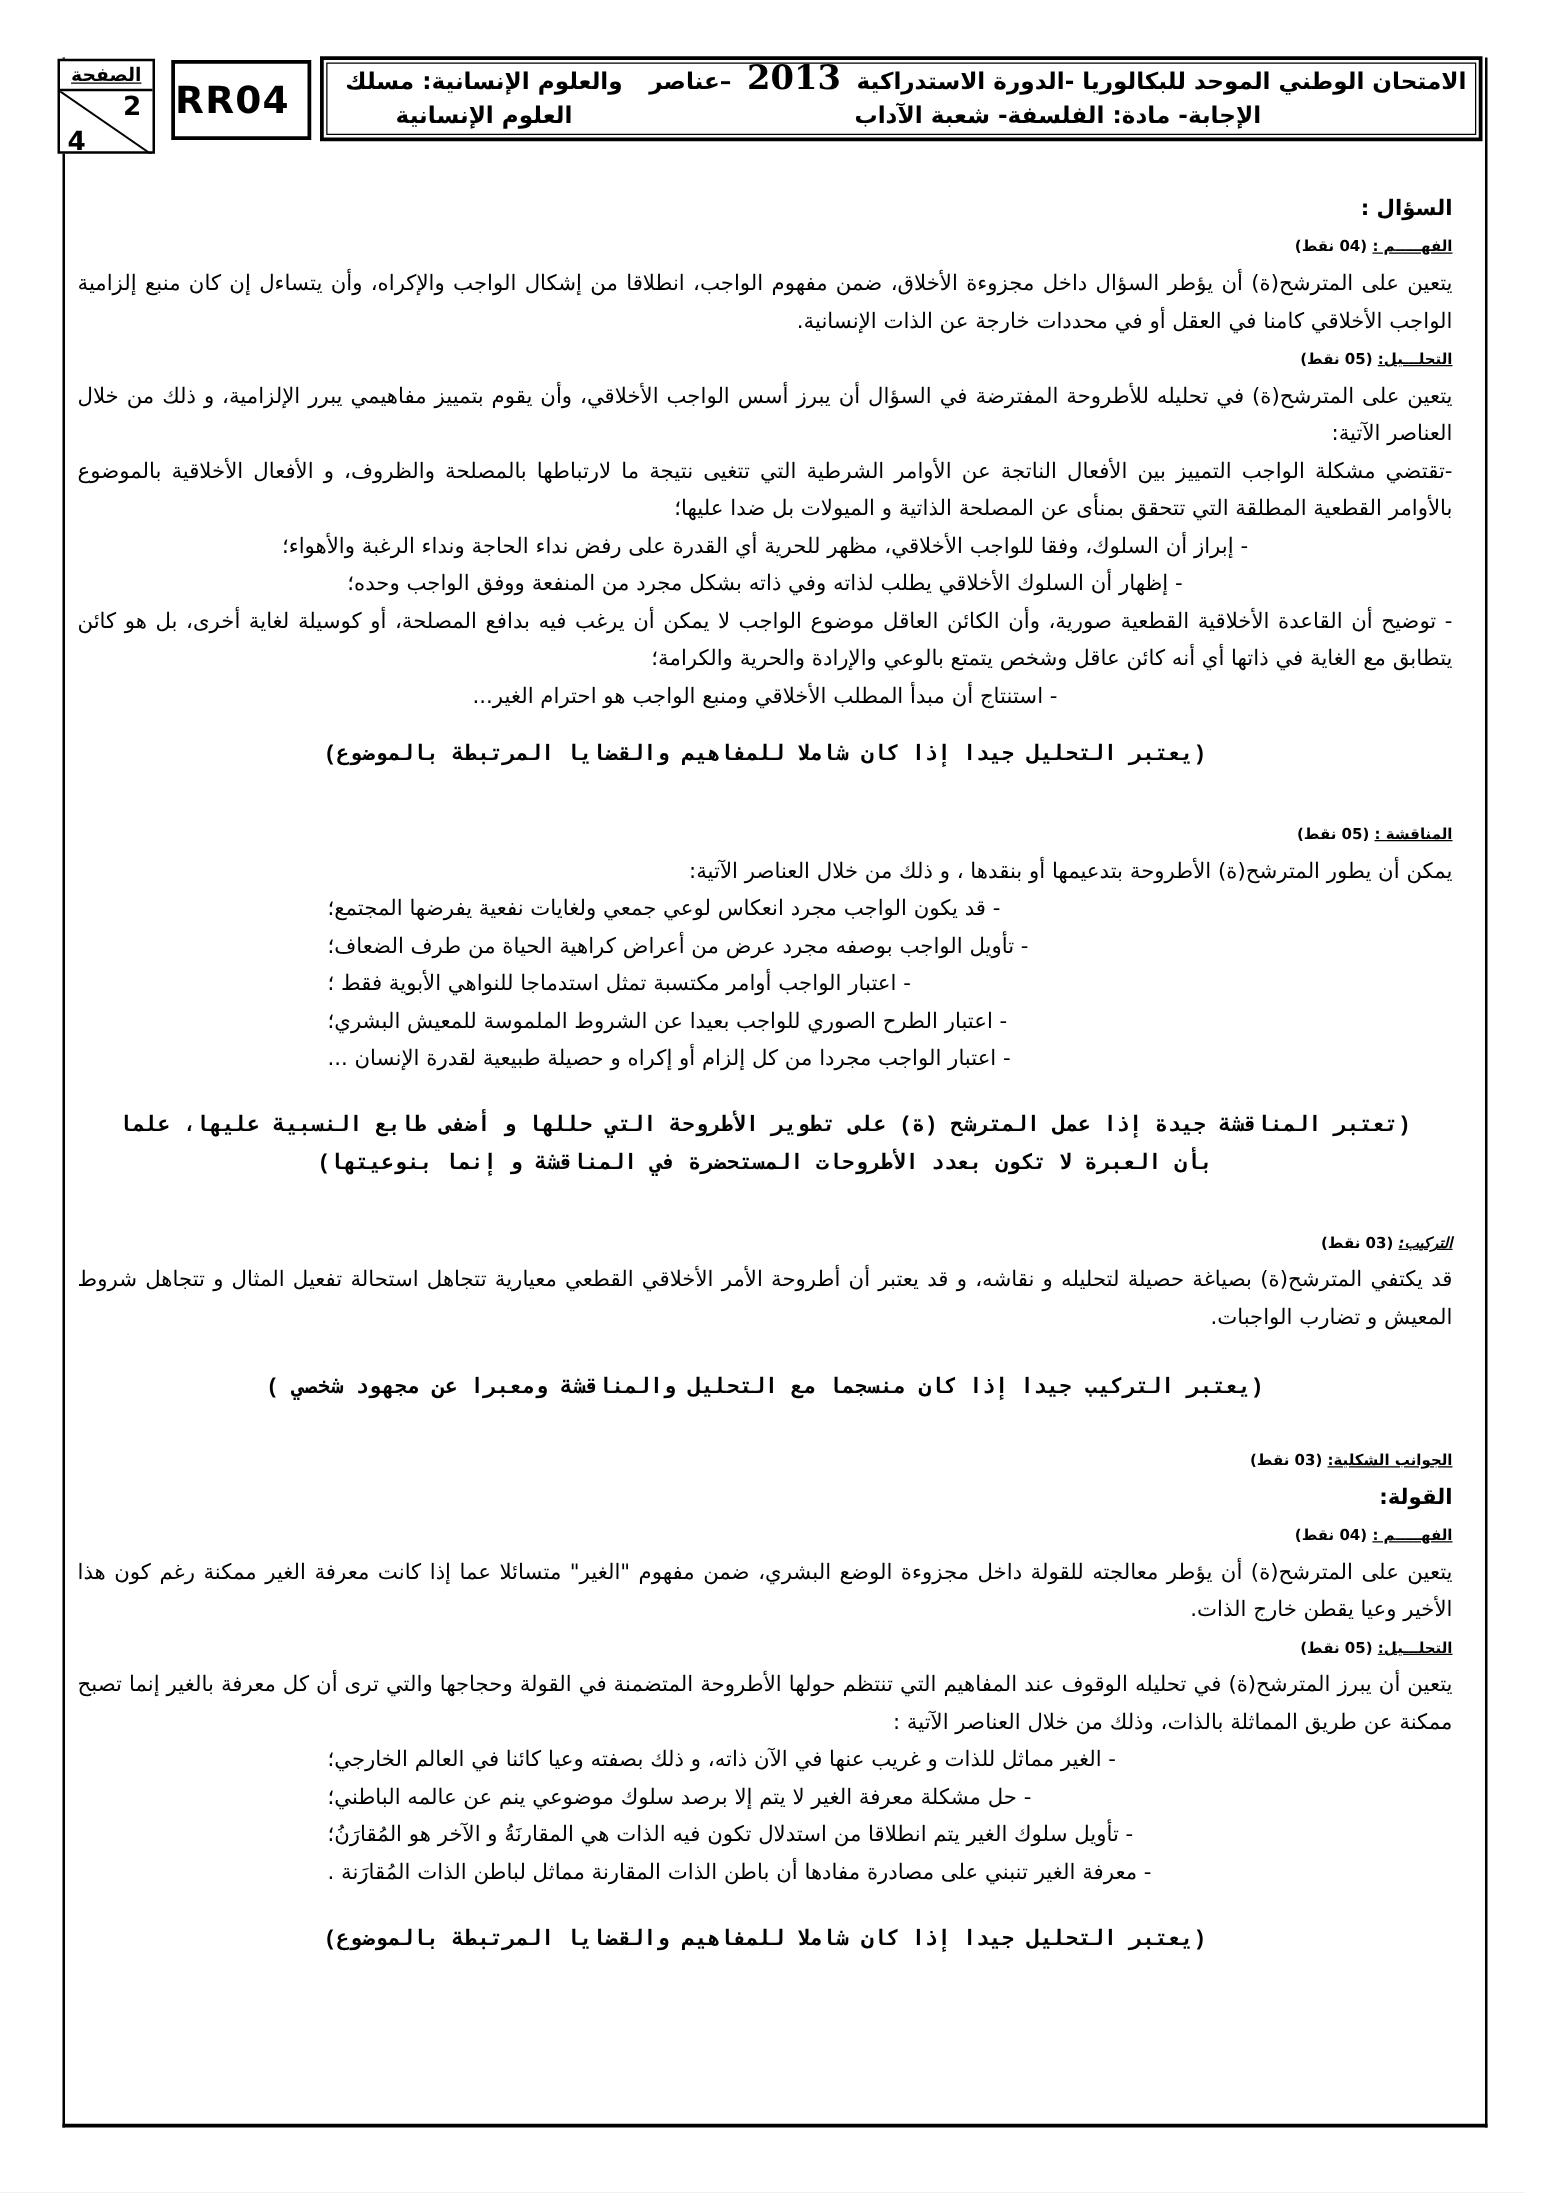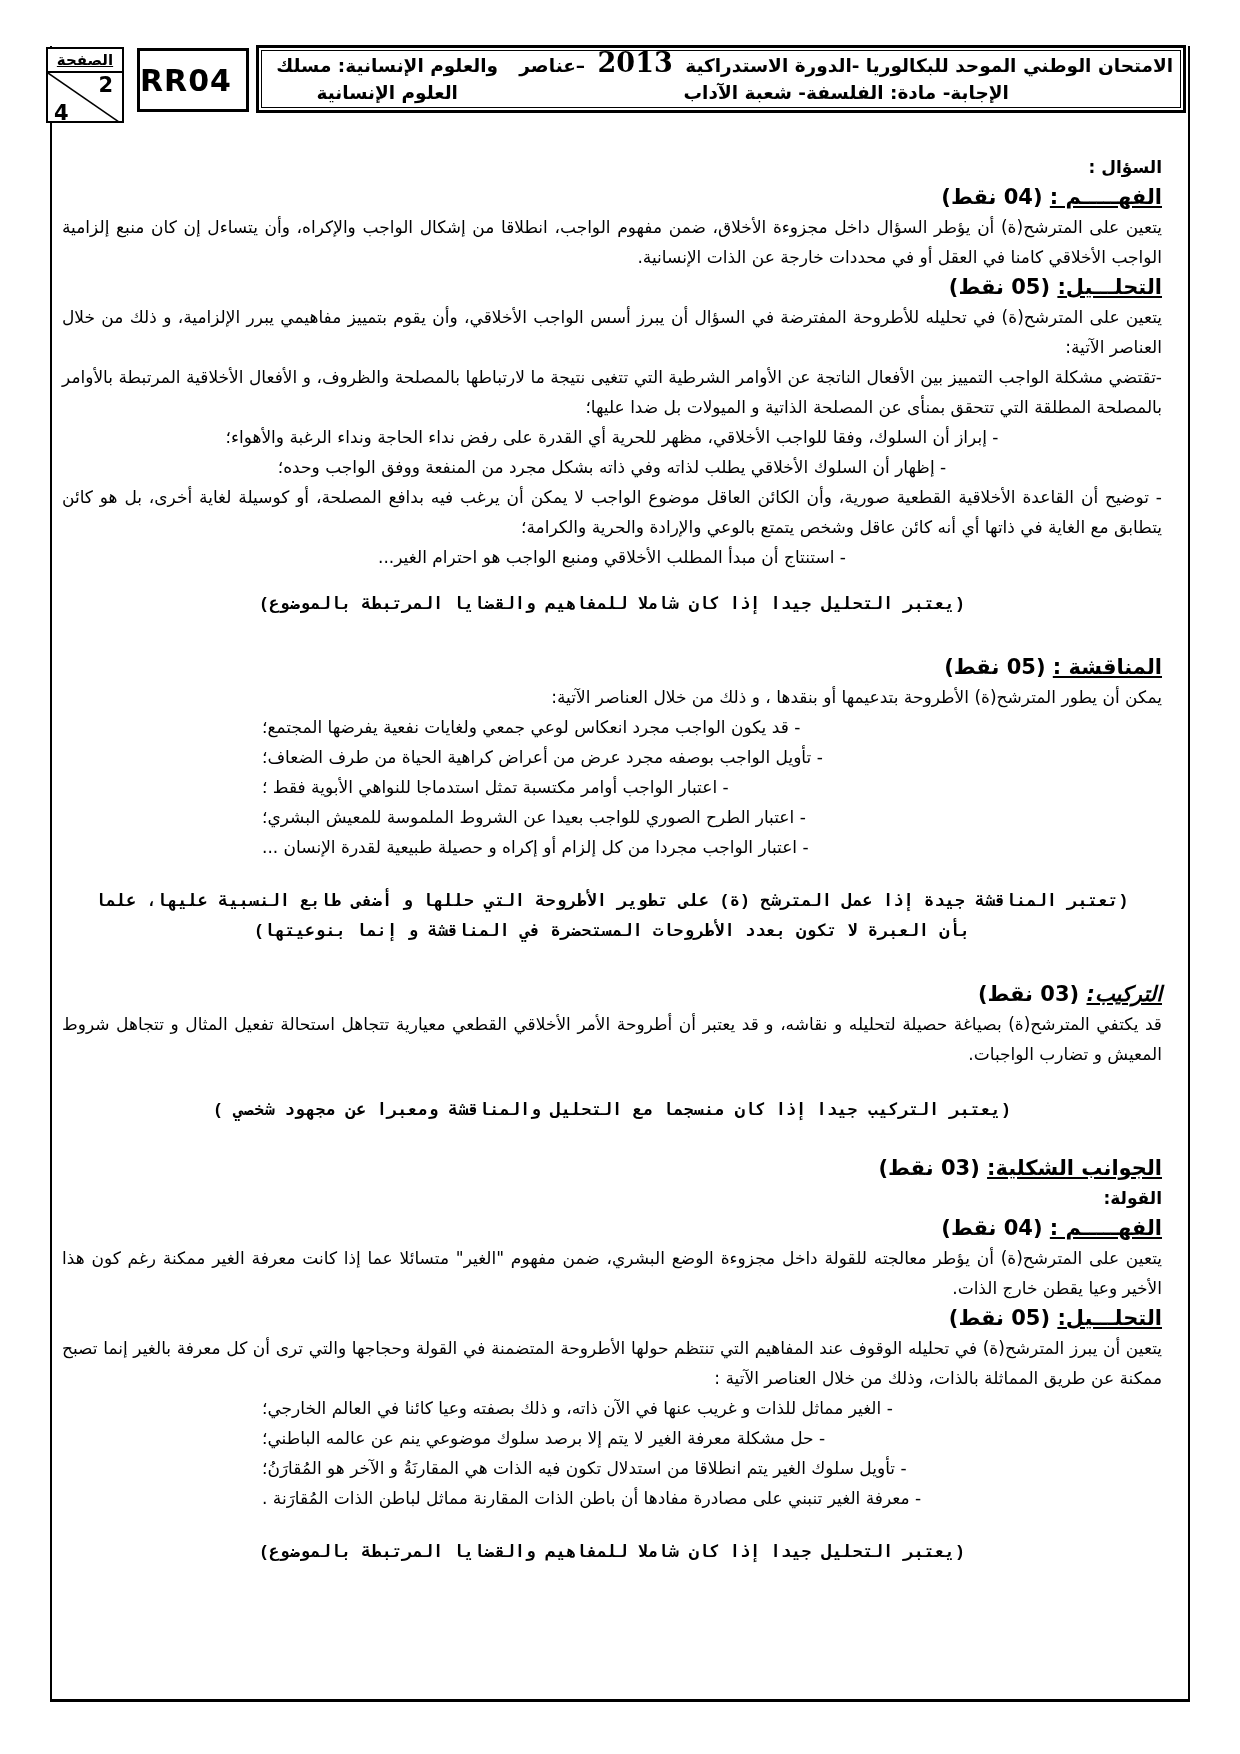--- a/index.html
+++ b/index.html
@@ -24,21 +24,21 @@
             padding:2px;box-sizing:border-box;}
   .titlebox .inner{border:1px solid #000;width:100%;height:100%;box-sizing:border-box;
                    display:flex;flex-direction:row;align-items:center;justify-content:center;
                    direction:rtl;font-weight:bold;font-size:18.5px;line-height:27px;text-align:center;}
   .titlebox .yr{font-family:"DejaVu Serif",serif;font-size:27px;letter-spacing:2px;
                 line-height:20px;padding:0 6px;}
   
   .content{position:relative;direction:rtl;padding:106px 26px 0 10px;
            font-size:17px;line-height:30px;text-align:right;}
   .b{font-weight:bold;}
-  .heading{font-weight:bold;font-size:21px;}
+  .heading{font-weight:bold;font-size:12px;}
   .heading .hname{text-decoration:underline;}
   .para{text-align:justify;}
   .center-note{text-align:center;font-weight:bold;font-family:Liberation Mono, monospace;}
   .soft-center{text-align:center;}
   .indent-center{text-align:left;padding-left:200px;}
   .it{font-style:italic;}
   .mt18{margin-top:18px;} .mt25{margin-top:25px;} .mt27{margin-top:27px;}
   .mt32{margin-top:32px;} .mt80{}
 </style>
 </head>
@@ -81,21 +81,21 @@
         <span class="hname">الفهـــــم :</span>
         <span>(04 نقط)</span>
       </div>
       <div class="para">يتعين على المترشح(ة) أن يؤطر السؤال داخل مجزوءة الأخلاق، ضمن مفهوم الواجب، انطلاقا من إشكال الواجب والإكراه، وأن يتساءل إن كان منبع إلزامية الواجب الأخلاقي كامنا في العقل أو في محددات خارجة عن الذات الإنسانية.</div>
 
       <div class="heading">
         <span class="hname">التحلـــيل:</span>
         <span>(05 نقط)</span>
       </div>
       <div class="para">يتعين على المترشح(ة) في تحليله للأطروحة المفترضة في السؤال أن يبرز أسس الواجب الأخلاقي، وأن يقوم بتمييز مفاهيمي يبرر الإلزامية، و ذلك من خلال العناصر الآتية:</div>
-      <div class="para">-تقتضي مشكلة الواجب التمييز بين الأفعال الناتجة عن الأوامر الشرطية التي تتغيى نتيجة ما لارتباطها بالمصلحة والظروف، و الأفعال الأخلاقية المرتبطة بالأوامر بالمصلحة  المطلقة التي تتحقق بمنأى عن المصلحة الذاتية و الميولات  بل ضدا عليها؛</div>
+      <div class="para">-تقتضي مشكلة الواجب التمييز بين الأفعال الناتجة عن الأوامر الشرطية التي تتغيى نتيجة ما لارتباطها بالمصلحة والظروف، و الأفعال الأخلاقية بالموضوع بالأوامر القطعية  المطلقة التي تتحقق بمنأى عن المصلحة الذاتية و الميولات  بل ضدا عليها؛</div>
       <div class="soft-center">- إبراز أن السلوك، وفقا للواجب الأخلاقي، مظهر للحرية أي القدرة على رفض نداء الحاجة ونداء الرغبة والأهواء؛</div>
       <div class="soft-center">- إظهار أن السلوك الأخلاقي يطلب لذاته وفي ذاته بشكل مجرد من المنفعة ووفق الواجب وحده؛</div>
       <div class="para">- توضيح أن القاعدة الأخلاقية القطعية صورية، وأن الكائن العاقل موضوع الواجب لا يمكن أن يرغب فيه بدافع المصلحة، أو كوسيلة لغاية أخرى، بل هو كائن يتطابق مع الغاية في ذاتها أي أنه كائن عاقل وشخص يتمتع بالوعي والإرادة والحرية والكرامة؛</div>
       <div class="soft-center">- استنتاج أن مبدأ المطلب الأخلاقي ومنبع الواجب هو احترام الغير...</div>
       <div class="center-note mt18">(يعتبر التحليل جيدا إذا كان شاملا للمفاهيم والقضايا المرتبطة بالموضوع)</div>
 
       <div class="heading mt32">
         <span class="hname">المناقشة :</span>
         <span>(05 نقط)</span>
       </div>

